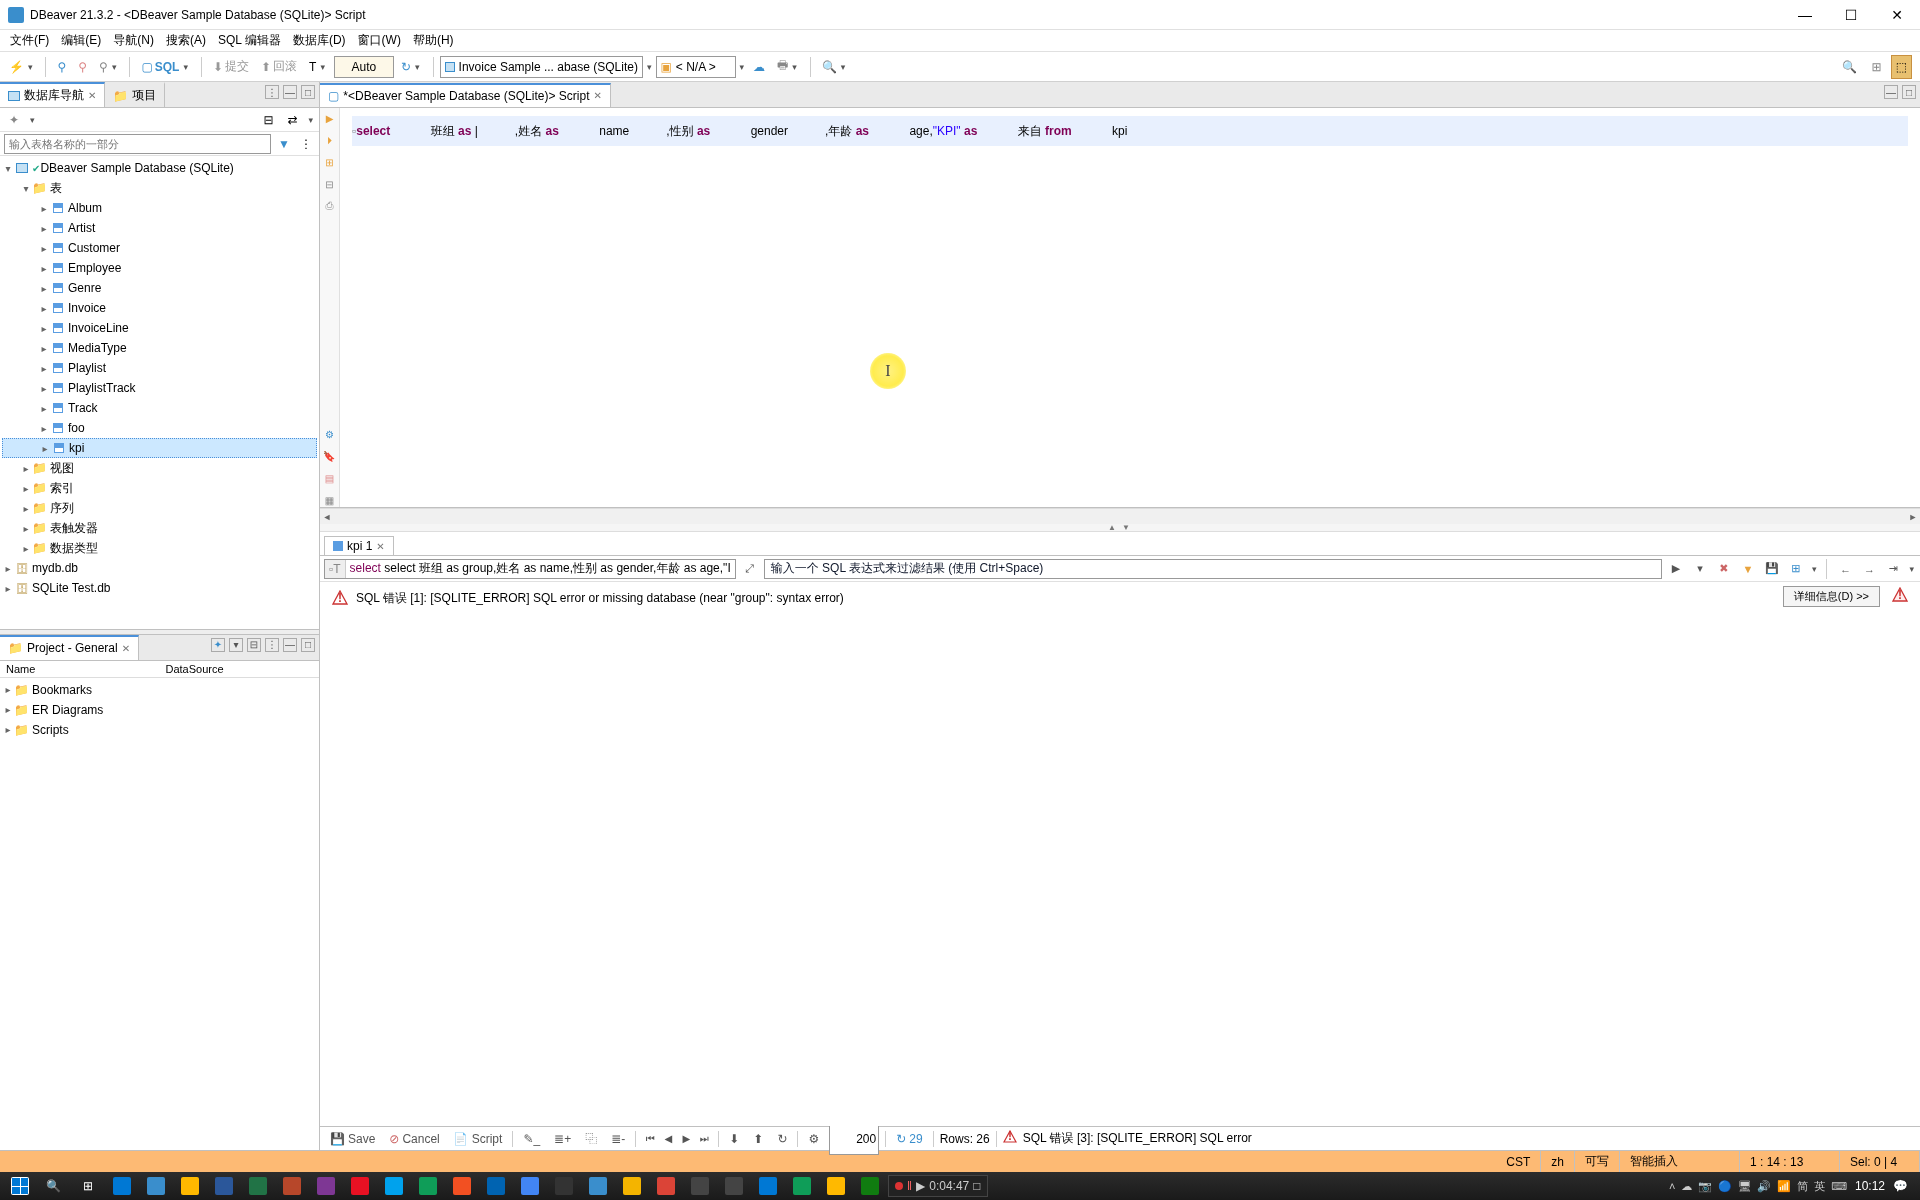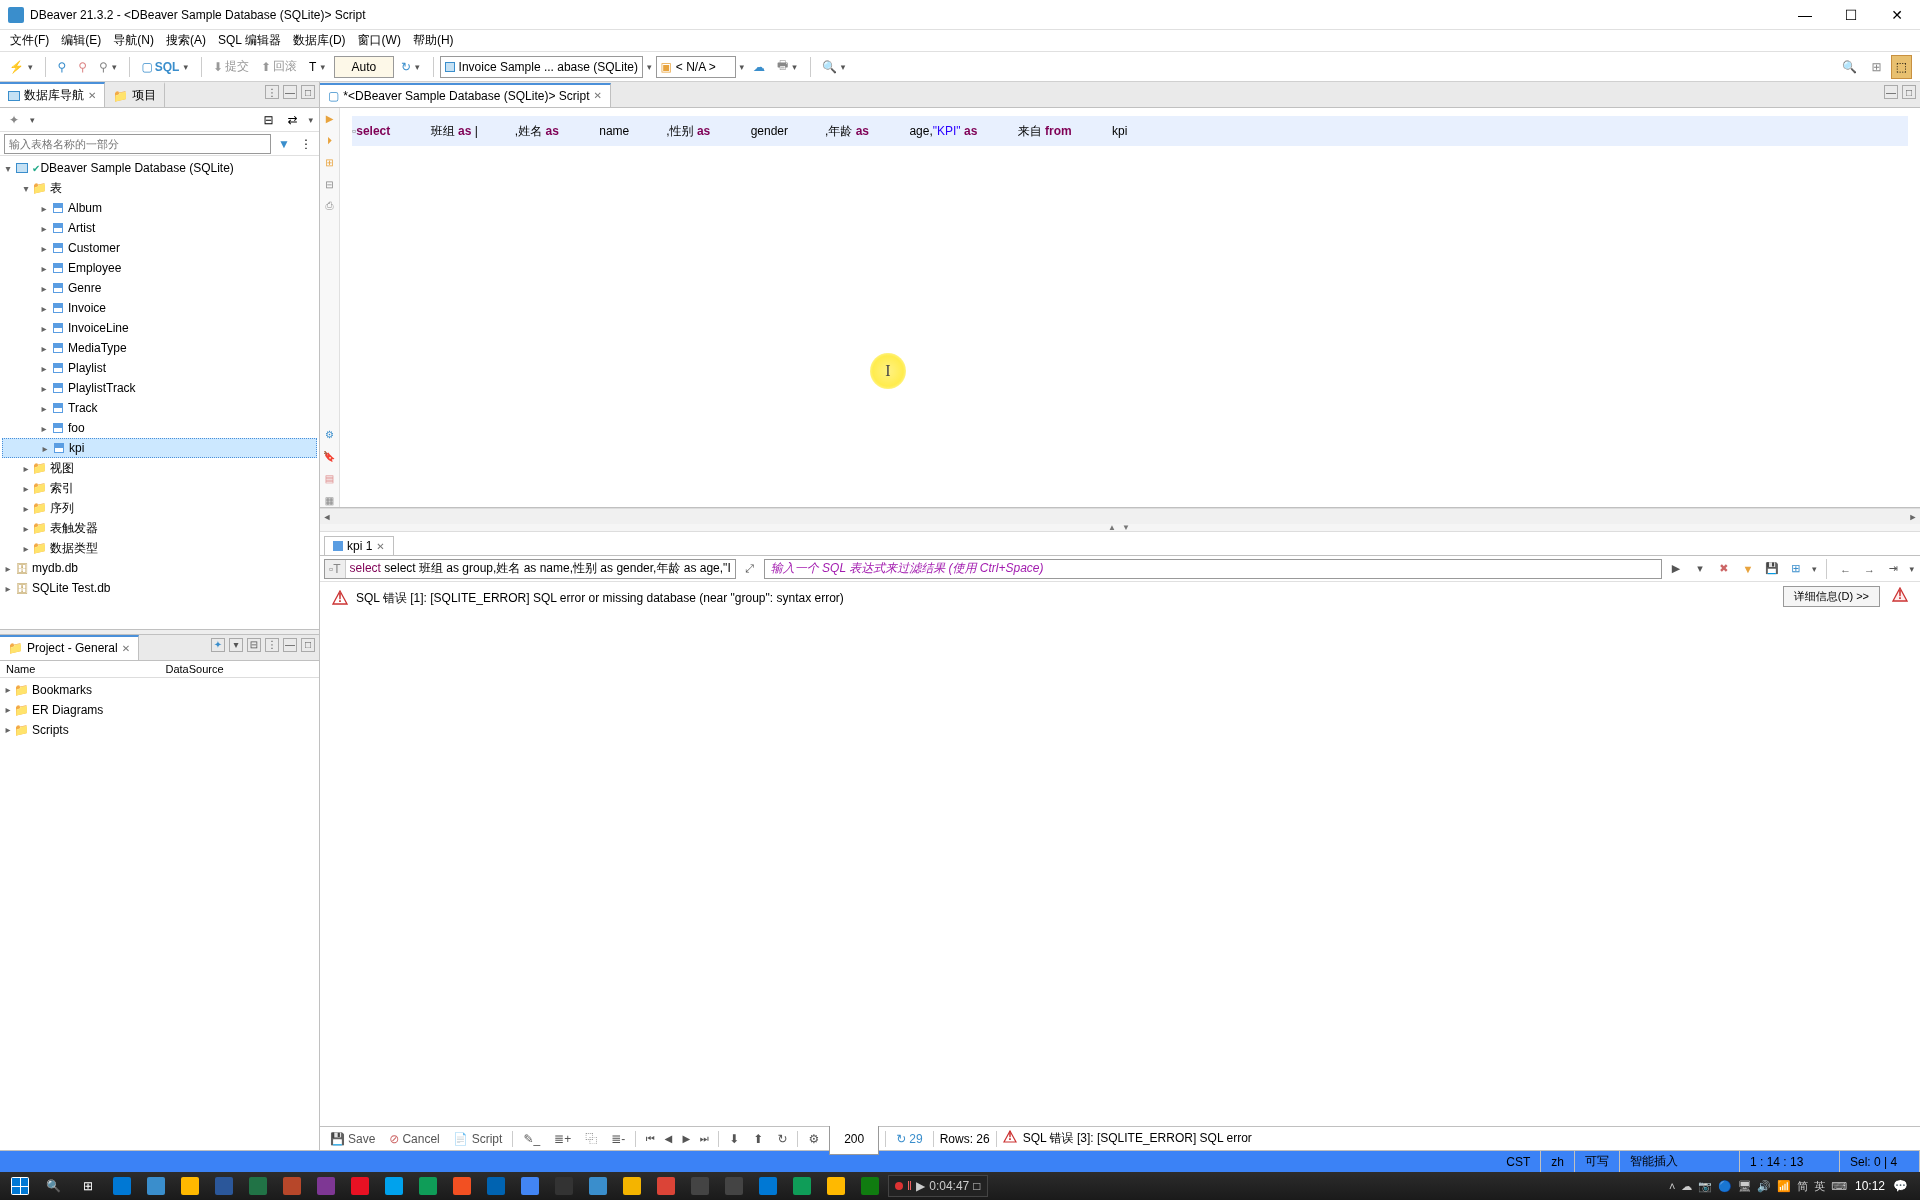--- a/index.html
+++ b/index.html
@@ -79,36 +79,36 @@
 
 .results-tabs { height: 24px; display: flex; align-items: flex-end; padding-left: 4px; background: #fff; border-bottom: 1px solid #c0c0c0; }
 .r-tab { display: flex; align-items: center; gap: 4px; padding: 2px 8px; border: 1px solid #c0c0c0; border-bottom: none; background: #fff; font-size: 11px; cursor: default; }
 .r-tab .x { font-size: 10px; color: #777; }
 
 .results-toolbar { height: 26px; display: flex; align-items: center; padding: 0 4px; gap: 4px; border-bottom: 1px solid #e0e0e0; background: #fff; }
 .r-info { display: flex; align-items: center; height: 20px; border: 1px solid #999; background: #fff; font-size: 11px; }
 .r-info .lbl { background: #eee; padding: 0 4px; border-right: 1px solid #ccc; color: #888; height: 100%; display: flex; align-items: center; }
 .r-info .txt { padding: 0 4px; }
 .r-info .txt .kw11 { color: #7f0055; }
-.r-placeholder { flex: 1; height: 20px; border: 1px solid #999; padding: 0 6px; font-style: italic; color: #a21caf; display: flex; align-items: center; text-align: right; }
+.r-placeholder { flex: 1; height: 20px; border: 1px solid #999; padding: 0 6px; color: #0f172a; display: flex; align-items: center; text-align: right; }
 .r-tb-right { display: flex; gap: 4px; align-items: center; }
 .r-tb-btn { width: 20px; height: 20px; display: flex; align-items: center; justify-content: center; border: 1px solid transparent; cursor: default; font-size: 11px; color: #555; }
 
 .error-pane { padding: 8px 12px; display: flex; align-items: flex-start; gap: 8px; background: #fff; flex: 1; position: relative; }
 .detail-btn { position: absolute; right: 40px; top: 4px; border: 1px solid #999; padding: 2px 10px; background: #f5f5f5; cursor: default; font-size: 11px; }
 .detail-icon { position: absolute; right: 12px; top: 5px; }
 
 .bottom-toolbar { height: 24px; display: flex; align-items: center; padding: 0 6px; gap: 6px; border-top: 1px solid #c0c0c0; background: #fff; font-size: 11px; }
 .bt-btn { display: flex; align-items: center; gap: 3px; padding: 0 4px; cursor: default; color: #555; }
 .bt-sep { width: 1px; height: 16px; background: #ccc; }
 .bt-nav { display: flex; gap: 2px; }
 .bt-nav span { width: 16px; height: 16px; display: flex; align-items: center; justify-content: center; font-size: 10px; color: #555; cursor: default; }
-.bt-input { width: 50px; height: 32px; border: 1px solid #999; text-align: center; padding: 0 2px; }
-
-.statusbar { height: 22px; display: flex; align-items: center; background: #3b82f6; border-top: 1px solid #c0c0c0; font-size: 11px; }
+.bt-input { width: 50px; height: 32px; border: 1px solid #999; text-align: right; padding: 0 2px; }
+
+.statusbar { height: 22px; display: flex; align-items: center; background: #fdba74; border-top: 1px solid #c0c0c0; font-size: 11px; }
 .sb-cell { padding: 0 10px; border-right: 1px solid #c0c0c0; height: 100%; display: flex; align-items: center; }
 
 .taskbar { height: 28px; background: linear-gradient(#2c2c2c,#1a1a1a); display: flex; align-items: center; padding: 0 4px; gap: 2px; }
 .tb-item { width: 32px; height: 24px; display: flex; align-items: center; justify-content: center; cursor: default; }
 .tb-colour { width: 18px; height: 18px; border-radius: 2px; }
 .tb-right { margin-left: auto; display: flex; align-items: center; gap: 8px; color: #fff; font-size: 11px; padding-right: 8px; }
 .tb-tray { display: flex; gap: 6px; align-items: center; }
 .tb-tray span { color: #ccc; font-size: 11px; }
 .tb-rec { display: flex; align-items: center; gap: 4px; background: #222; border: 1px solid #444; padding: 0 6px; height: 22px; color: #ccc; font-size: 10px; }
 .tb-rec .dot { width: 8px; height: 8px; background: #d33; border-radius: 50%; }

